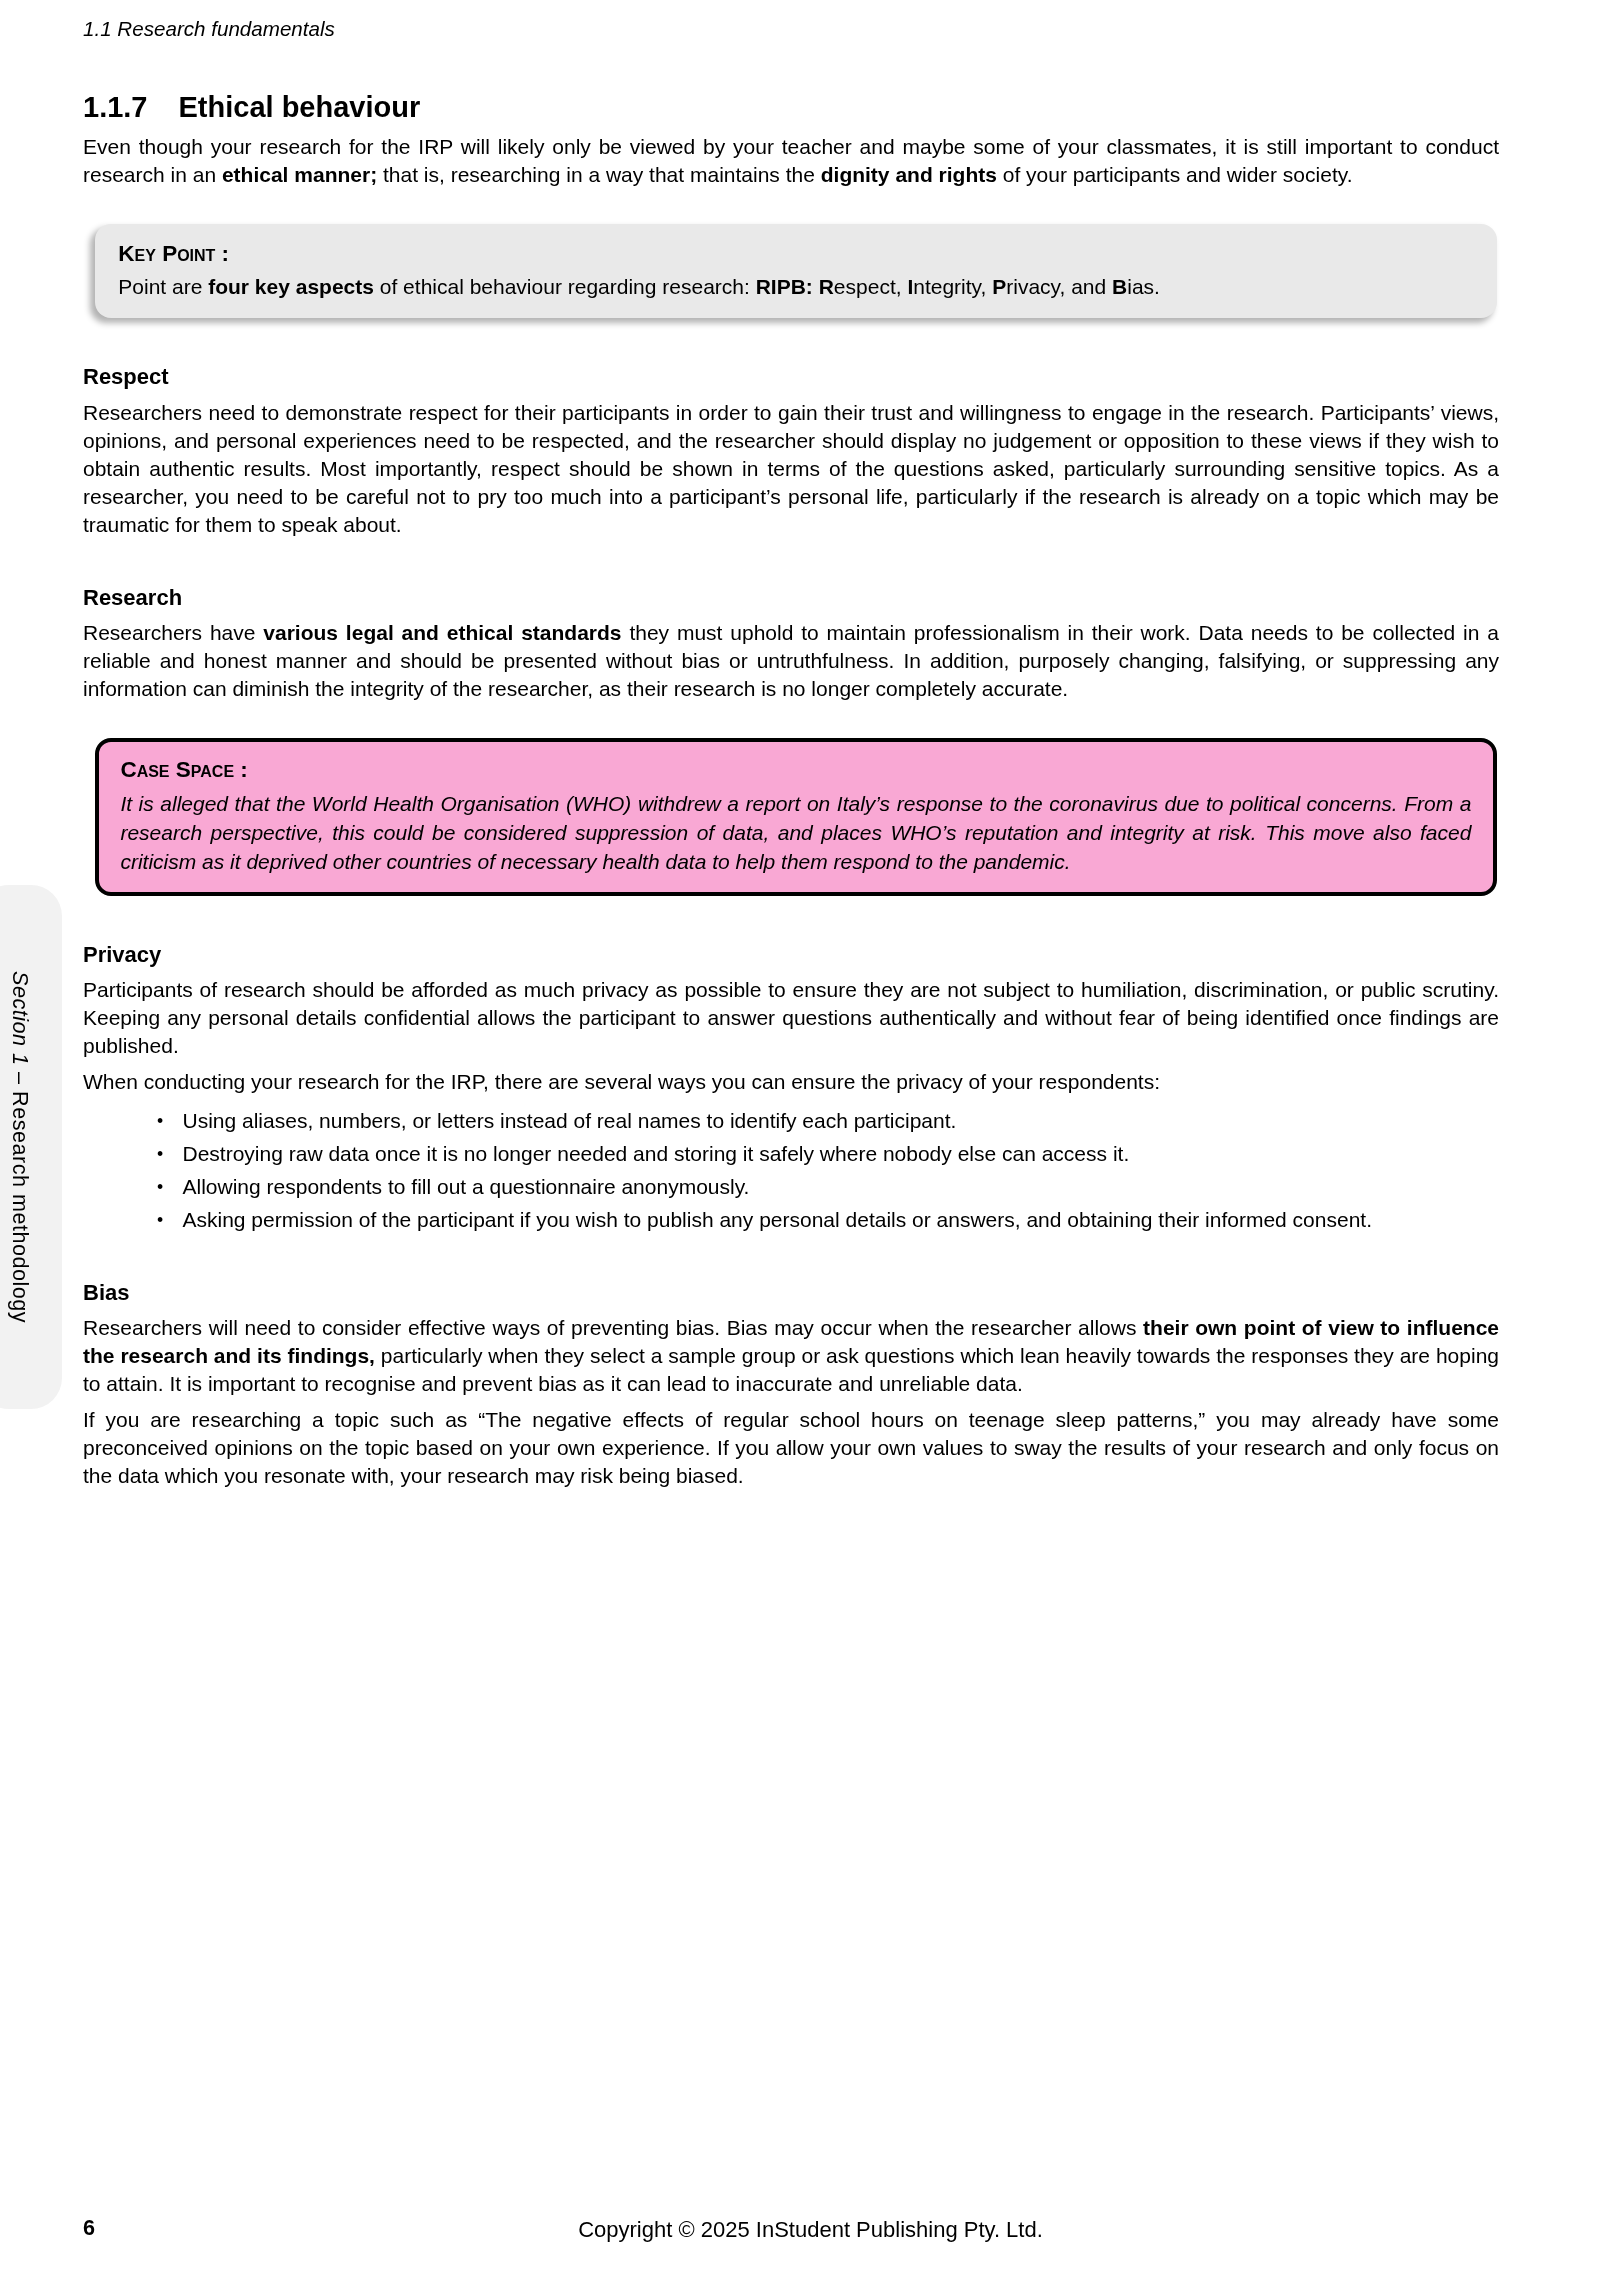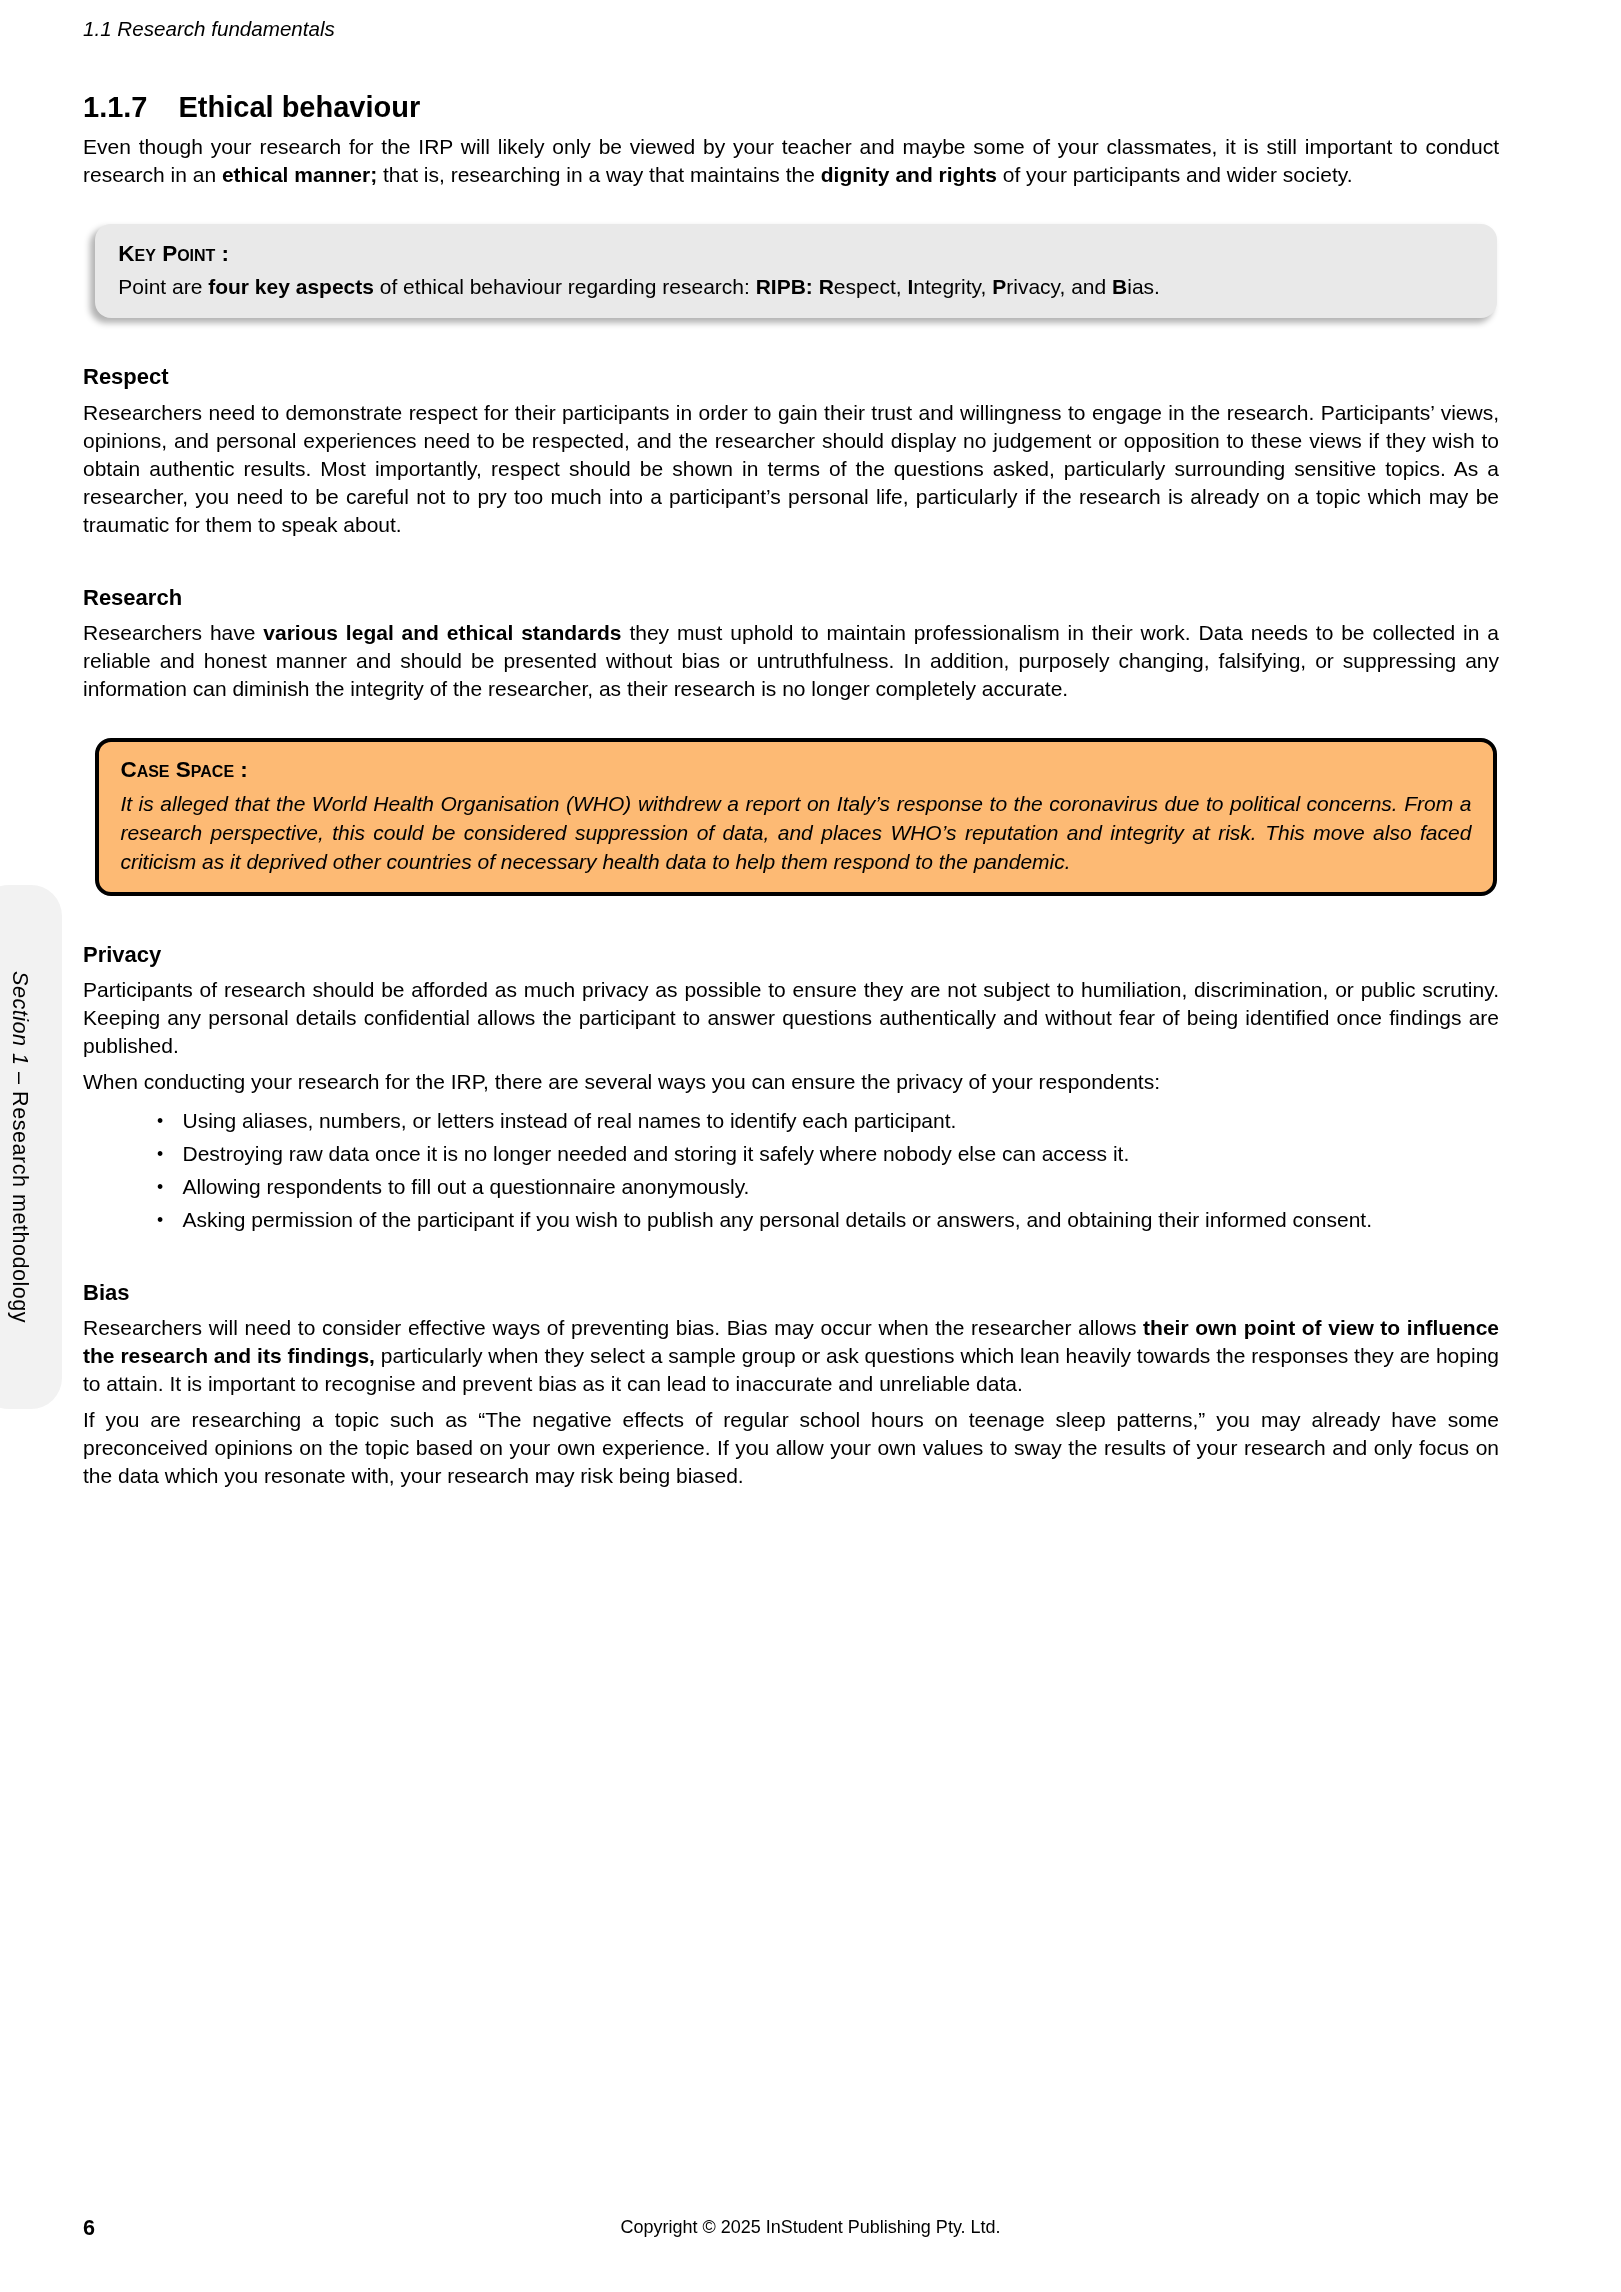--- a/index.html
+++ b/index.html
@@ -51,21 +51,21 @@
   .box {
     margin: 35px 2px 0 11.8px;
     border-radius: 16px;
     padding: 13.7px 23.5px 17.6px 23.5px;
   }
   .box.key-point {
     background: #e9e9e9;
     box-shadow: -4.9px 4.9px 5.9px rgba(0,0,0,0.30);
   }
   .box.case-space {
-    background: #fdba74;
+    background: #f9a8d4;
     border: 4.9px solid #000;
     padding: 11.8px 21.6px 15.7px 21.6px;
   }
   .box-label {
     font-weight: bold;
     font-variant: small-caps;
     font-size: 22.5px;
     line-height: 31px;
   }
   .box .body-p { margin-top: 3.9px; }
@@ -115,21 +115,21 @@
     top: 2215px;
     font-size: 21.6px;
     font-weight: bold;
   }
   .footer-copy {
     position: absolute;
     left: 0;
     width: 1621px;
     top: 2217px;
     text-align: center;
-    font-size: 18px;
+    font-size: 22px;
   }
 </style>
 </head>
 <body>
 
 <div>
 
   <aside class="sidebar-tab">
     <div class="sidebar-text"><span class="it">Section 1</span><span> – Research methodology</span></div>
   </aside>

